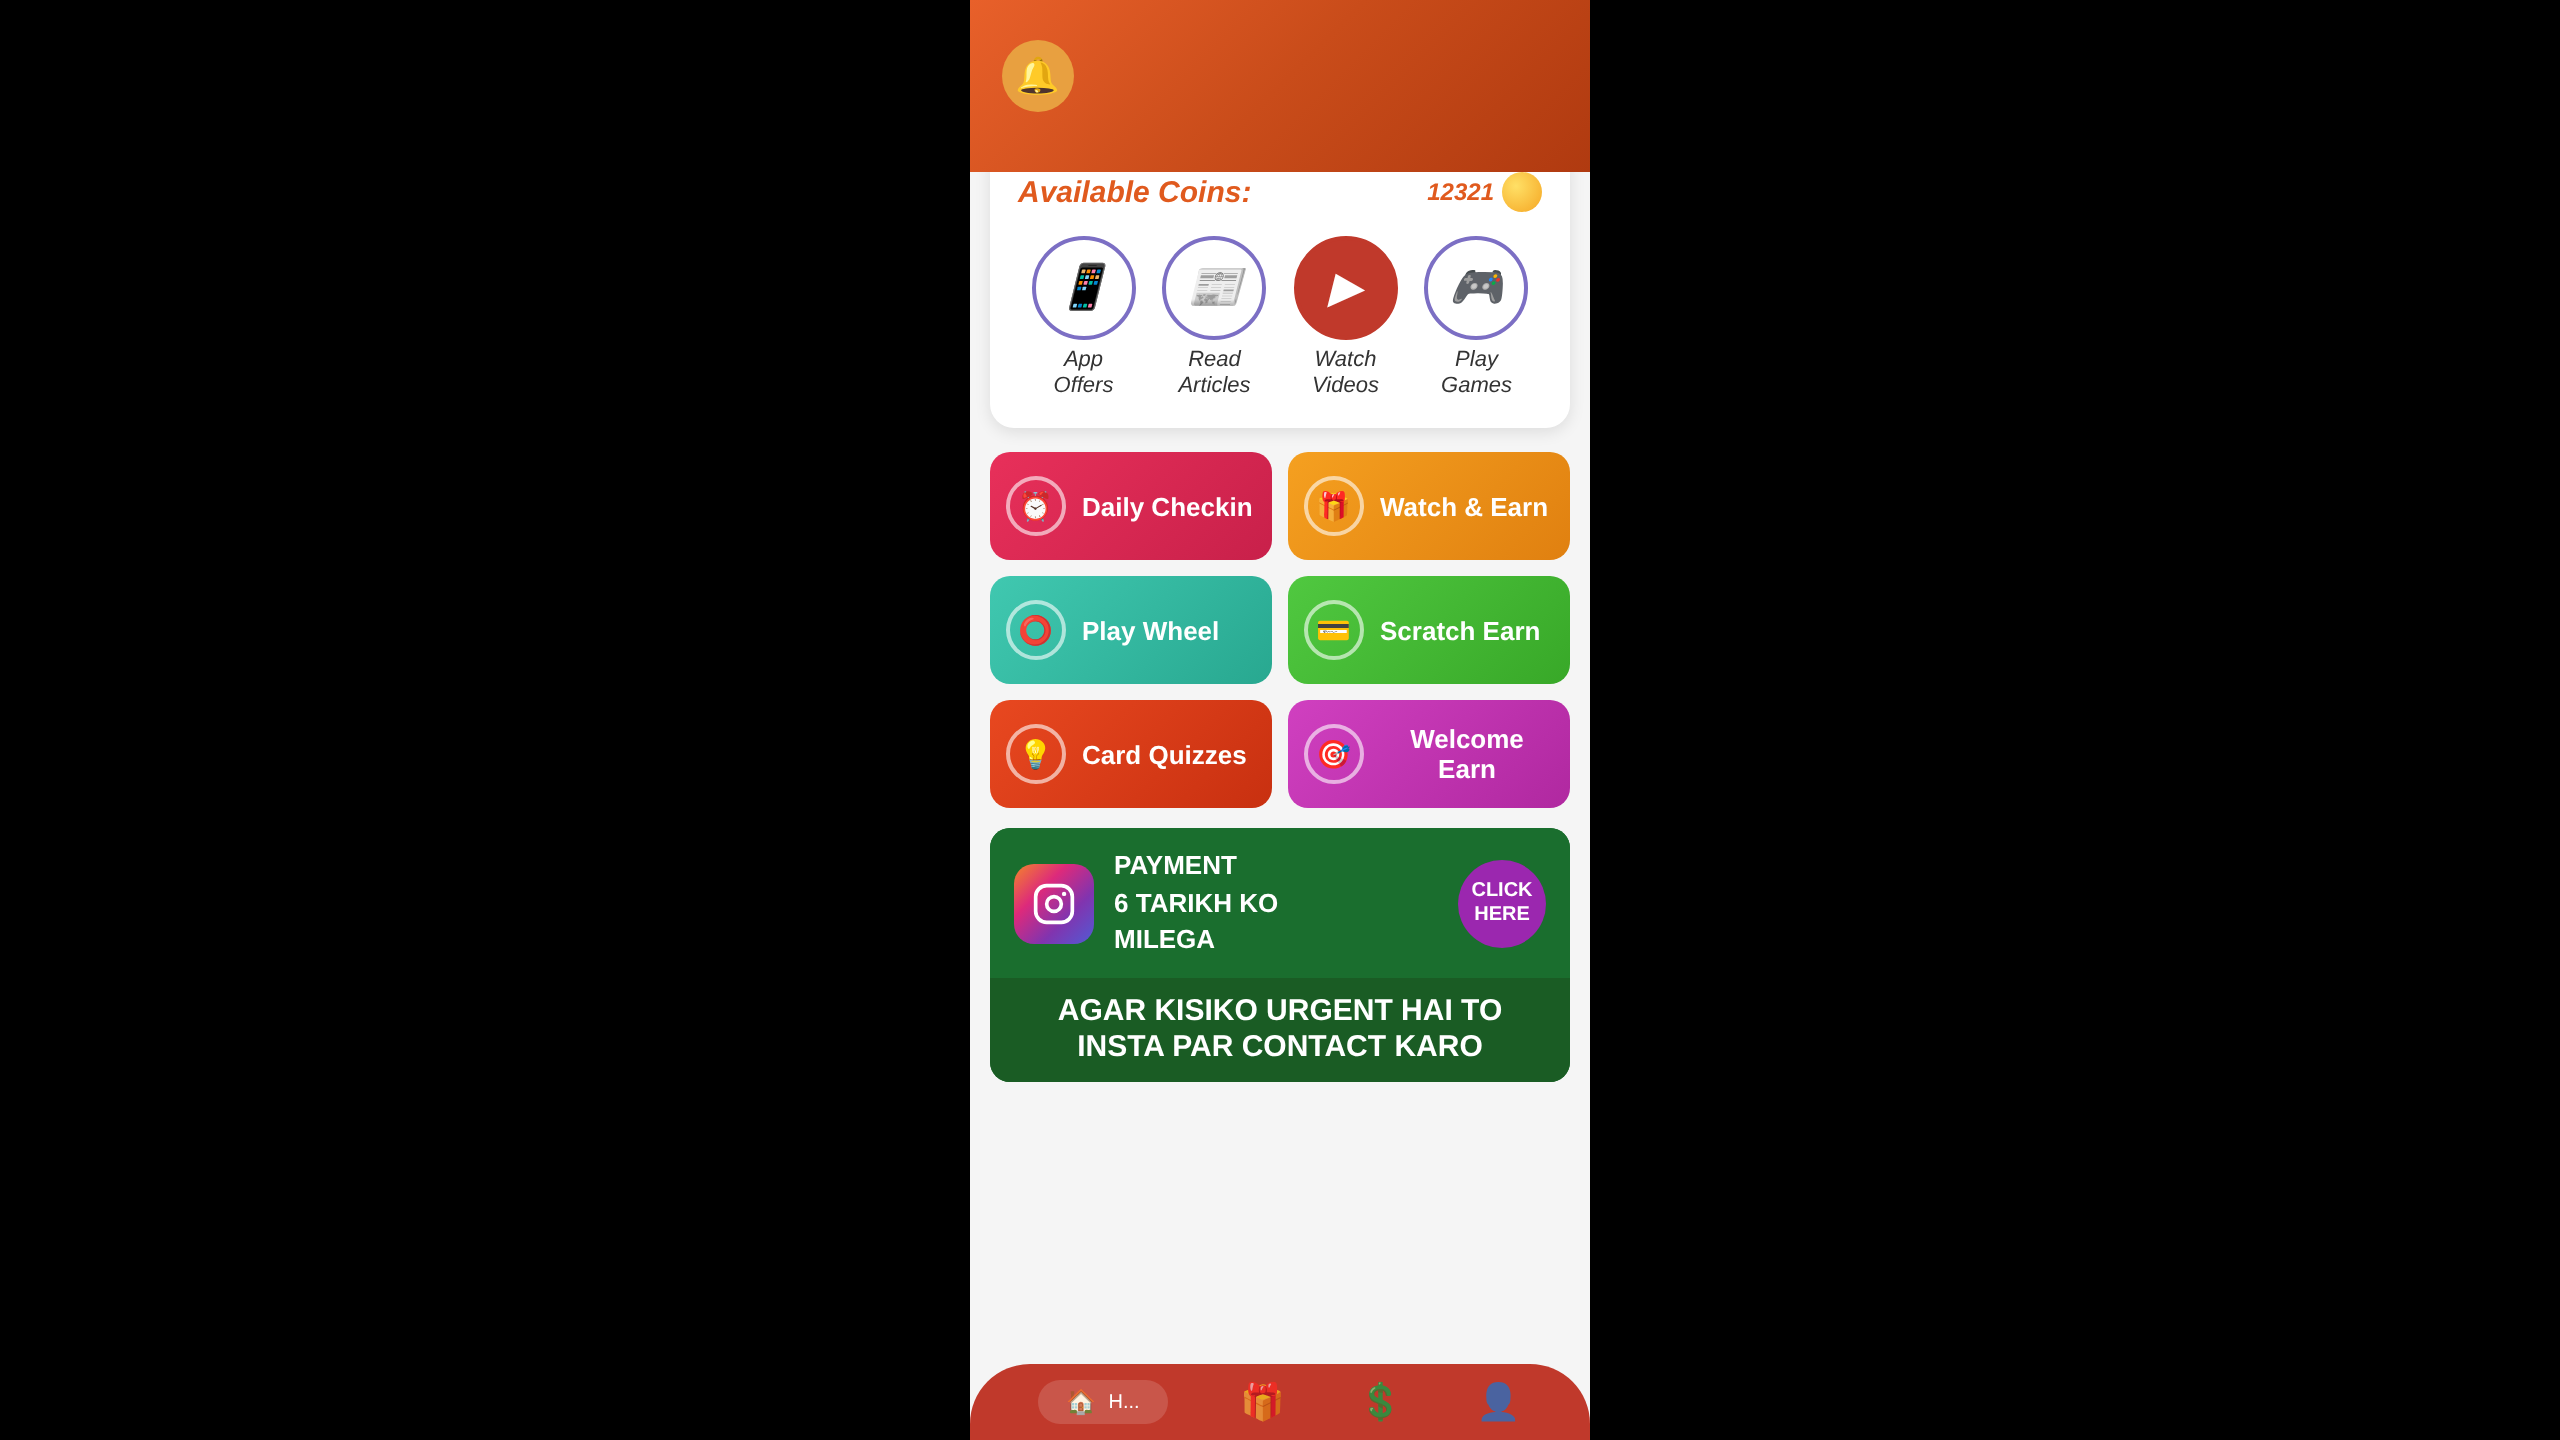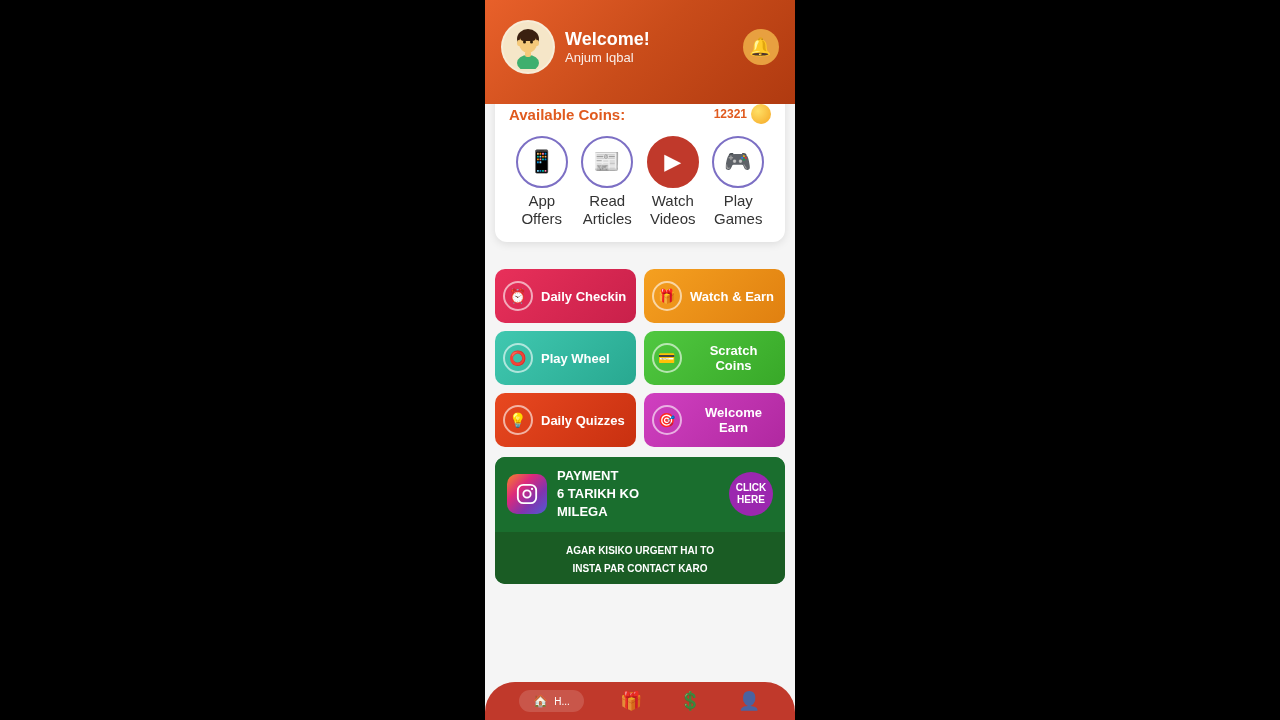--- a/index.html
+++ b/index.html
@@ -68,26 +68,27 @@
       background: #e8a040;
       border-radius: 50%;
       display: flex;
       align-items: center;
       justify-content: center;
       font-size: 18px;
     }
     
     .coins-card {
       background: #fff;
-      margin: -14px 10px 15px 10px;
+      margin: -14px 10px 0 10px;
       border-radius: 12px;
       padding: 14px;
       box-shadow: 0 2px 8px rgba(0,0,0,0.1);
       z-index: 2;
       position: relative;
+      font-style: italic;
     }
     .coins-row {
       display: flex;
       align-items: center;
       justify-content: space-between;
       margin-bottom: 12px;
     }
     .coins-label {
       color: #e05a1e;
       font-weight: bold;
@@ -124,21 +125,21 @@
       height: 52px;
       border-radius: 50%;
       border: 2px solid #7c6fc4;
       display: flex;
       align-items: center;
       justify-content: center;
       font-size: 22px;
       background: #fff;
     }
     .icon-label {
-      font-size: 15px;
+      font-size: 11px;
       color: #333;
       text-align: center;
       line-height: 1.2;
     }
     
     .buttons-grid {
       display: grid;
       grid-template-columns: 1fr 1fr;
       gap: 8px;
       padding: 12px 10px 0 10px;
@@ -220,21 +221,21 @@
       line-height: 1.2;
       flex-shrink: 0;
     }
     .payment-bottom {
       background: #1a5c24;
       padding: 8px 12px;
       text-align: center;
     }
     .payment-bottom-text {
       color: #fff;
-      font-size: 10px;
+      font-size: 15px;
       font-weight: bold;
     }
     
     .bottom-nav {
       position: absolute;
       bottom: 0;
       left: 0;
       right: 0;
       background: #c0392b;
       border-radius: 30px 30px 0 0;
@@ -264,46 +265,20 @@
     .nav-label {
       font-size: 10px;
     }
   </style>
 </head>
 <body>
 
 <div class="screen">
 
   <div class="header">
-    <div class="header-left">
-      <div class="avatar">
-        <svg class="avatar-svg" viewBox="0 0 44 44" xmlns="http://www.w3.org/2000/svg">
-
-          <ellipse cx="22" cy="14" rx="11" ry="10" fill="#3a2010"></ellipse>
-
-          <ellipse cx="22" cy="18" rx="9" ry="10" fill="#f5c97a"></ellipse>
-
-          <rect x="14" y="8" width="16" height="8" rx="4" fill="#3a2010"></rect>
-
-          <ellipse cx="13" cy="18" rx="2" ry="3" fill="#f5c97a"></ellipse>
-          <ellipse cx="31" cy="18" rx="2" ry="3" fill="#f5c97a"></ellipse>
-
-          <circle cx="18.5" cy="17" r="1.5" fill="#2a1a08"></circle>
-          <circle cx="25.5" cy="17" r="1.5" fill="#2a1a08"></circle>
-
-          <ellipse cx="22" cy="38" rx="11" ry="8" fill="#3eaf6e"></ellipse>
-
-          <rect x="19" y="26" width="6" height="6" rx="2" fill="#f5c97a"></rect>
-        </svg>
-      </div>
-      <div class="header-text">
-        <div class="welcome-title">Welcome!</div>
-        <div class="username">Anjum Iqbal</div>
-      </div>
-    </div>
     <div class="notification-bell">🔔</div>
   </div>
 
   <div style="flex:1; overflow-y:auto; padding-bottom: 60px;">
 
     <div class="coins-card">
       <div class="coins-row">
         <span class="coins-label">Available Coins:</span>
         <div class="coins-value">
           <span>12321</span>
@@ -340,25 +315,25 @@
       <button class="action-btn btn-watch-earn">
         <div class="btn-icon">🎁</div>
         <span>Watch &amp; Earn</span>
       </button>
       <button class="action-btn btn-spin">
         <div class="btn-icon">⭕</div>
         <span>Play Wheel</span>
       </button>
       <button class="action-btn btn-scratch">
         <div class="btn-icon">💳</div>
-        <span>Scratch Coins</span>
+        <span>Scratch Earn</span>
       </button>
       <button class="action-btn btn-quiz">
         <div class="btn-icon">💡</div>
-        <span>Daily Quizzes</span>
+        <span>Card Quizzes</span>
       </button>
       <button class="action-btn btn-captcha">
         <div class="btn-icon">🎯</div>
         <span>Welcome Earn</span>
       </button>
     </div>
 
     <div class="payment-banner">
       <div class="payment-top">
         <div class="instagram-icon">

